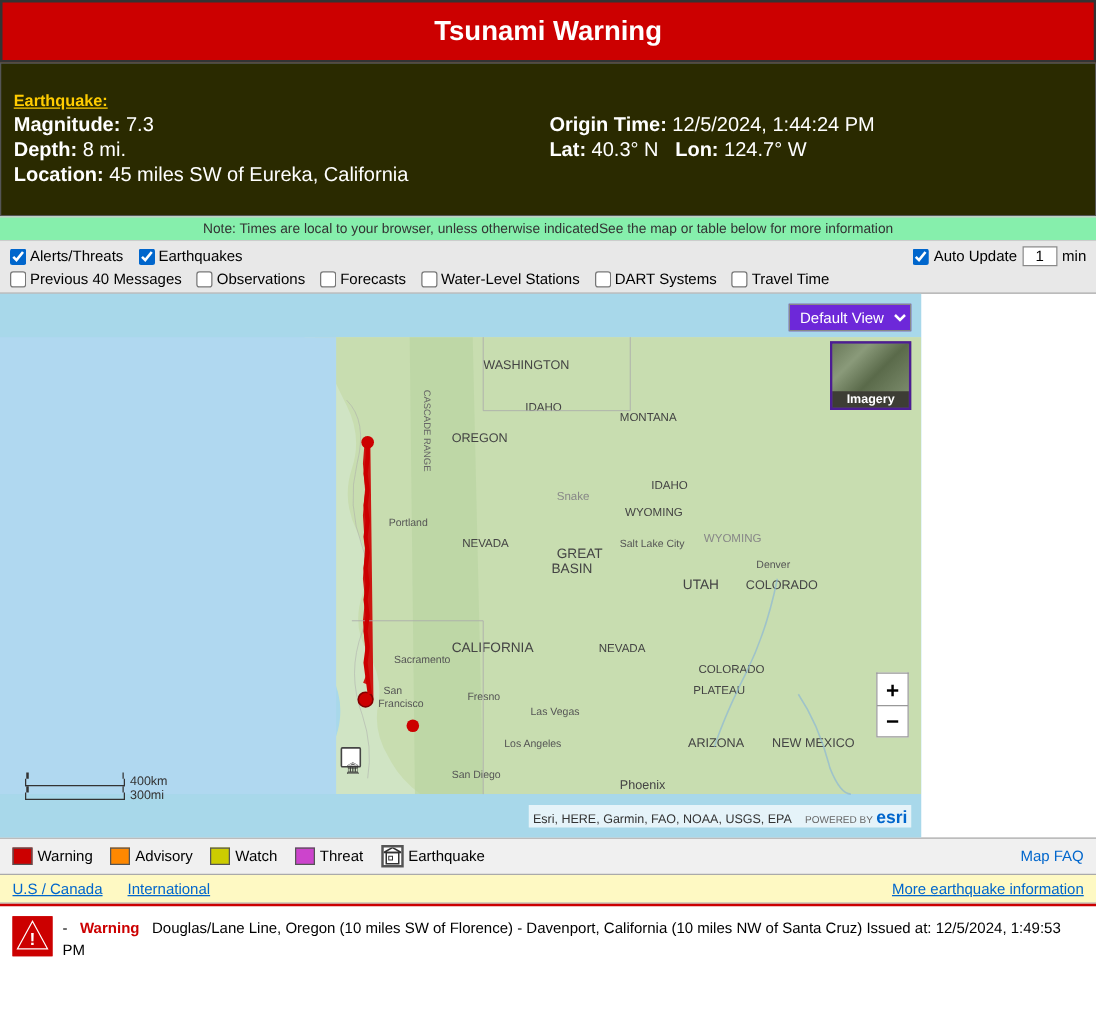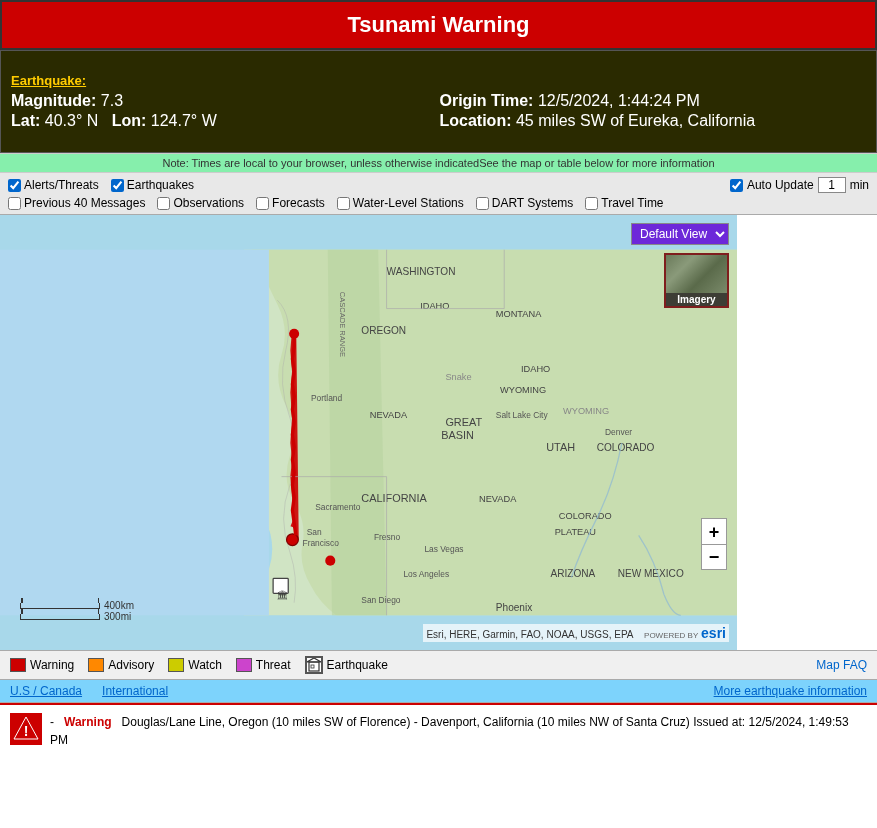--- a/index.html
+++ b/index.html
@@ -133,21 +133,21 @@
       border: 1px solid #888;
     }
 
     #imagery-thumb {
       position: absolute;
       top: 38px;
       right: 8px;
       width: 65px;
       height: 55px;
       background: #7a7a6a;
-      border: 2px solid #7f1d1d;
+      border: 2px solid #4c1d95;
       display: flex;
       flex-direction: column;
       align-items: center;
       justify-content: flex-end;
     }
     #imagery-thumb .thumb-label {
       color: #fff;
       font-size: 10px;
       font-weight: bold;
       background: rgba(0,0,0,0.5);
@@ -242,21 +242,21 @@
       align-items: center;
       gap: 6px;
     }
     #map-faq-link {
       color: #0066cc;
       cursor: pointer;
       font-size: 12px;
     }
 
     #tabs-bar {
-      background: #7dd3fc;
+      background: #fef9c3;
       padding: 4px 10px;
       display: flex;
       gap: 20px;
       border-bottom: 1px solid #aaa;
     }
     .tab-item {
       font-size: 12px;
       color: #0066cc;
       text-decoration: underline;
       cursor: pointer;
@@ -312,20 +312,24 @@
 <div id="eq-info">
   <span class="eq-title">Earthquake:</span>
   <div class="eq-details">
     <div>
       <span class="label">Magnitude:</span>
       <span>7.3</span>
     </div>
     <div>
       <span class="label">Origin Time:</span>
       <span>12/5/2024, 1:44:24 PM</span>
+    </div>
+    <div>
+      <span class="label">Depth:</span>
+      <span>8 mi.</span>
     </div>
     <div>
       <span class="label">Lat:</span>
       <span>40.3° N</span>
       &nbsp;
       <span class="label">Lon:</span>
       <span>124.7° W</span>
     </div>
     <div>
       <span class="label">Location:</span>

